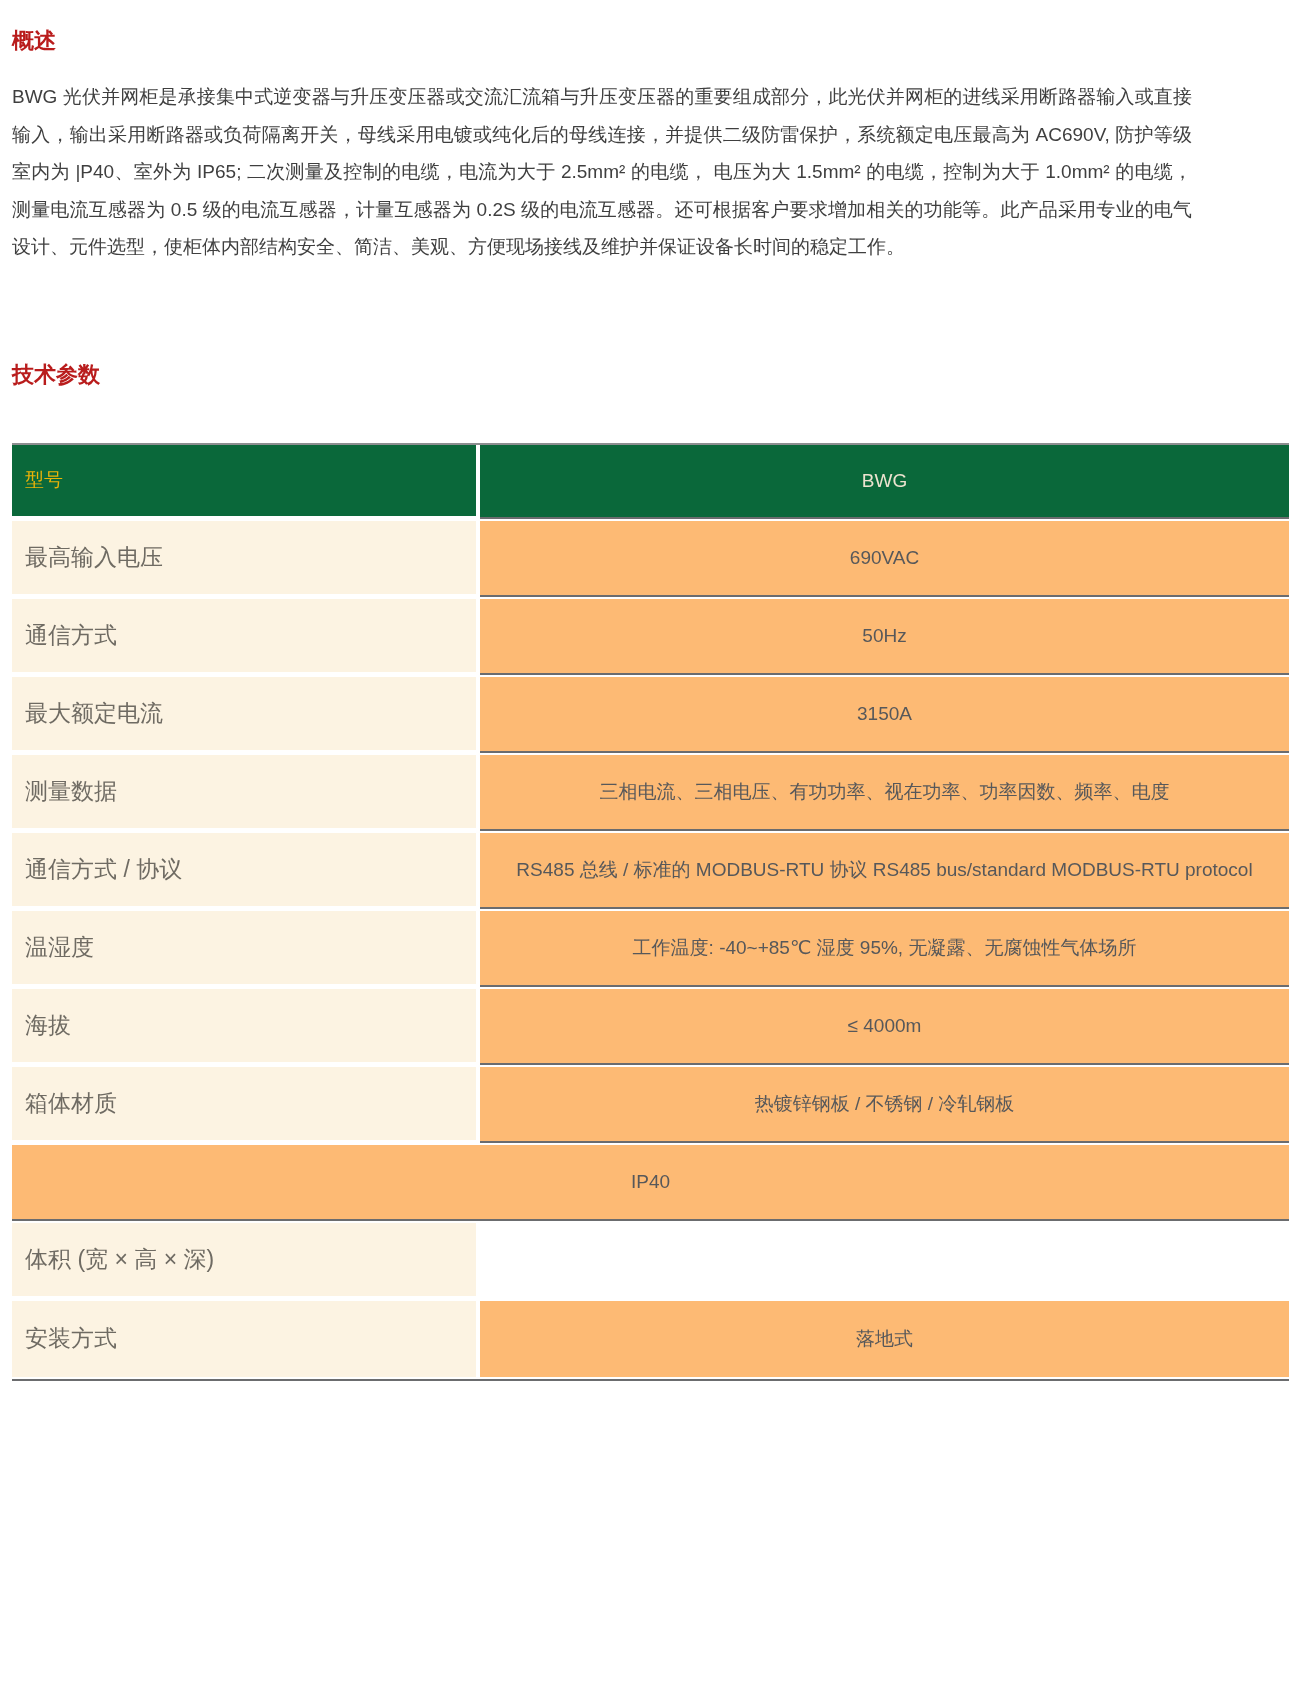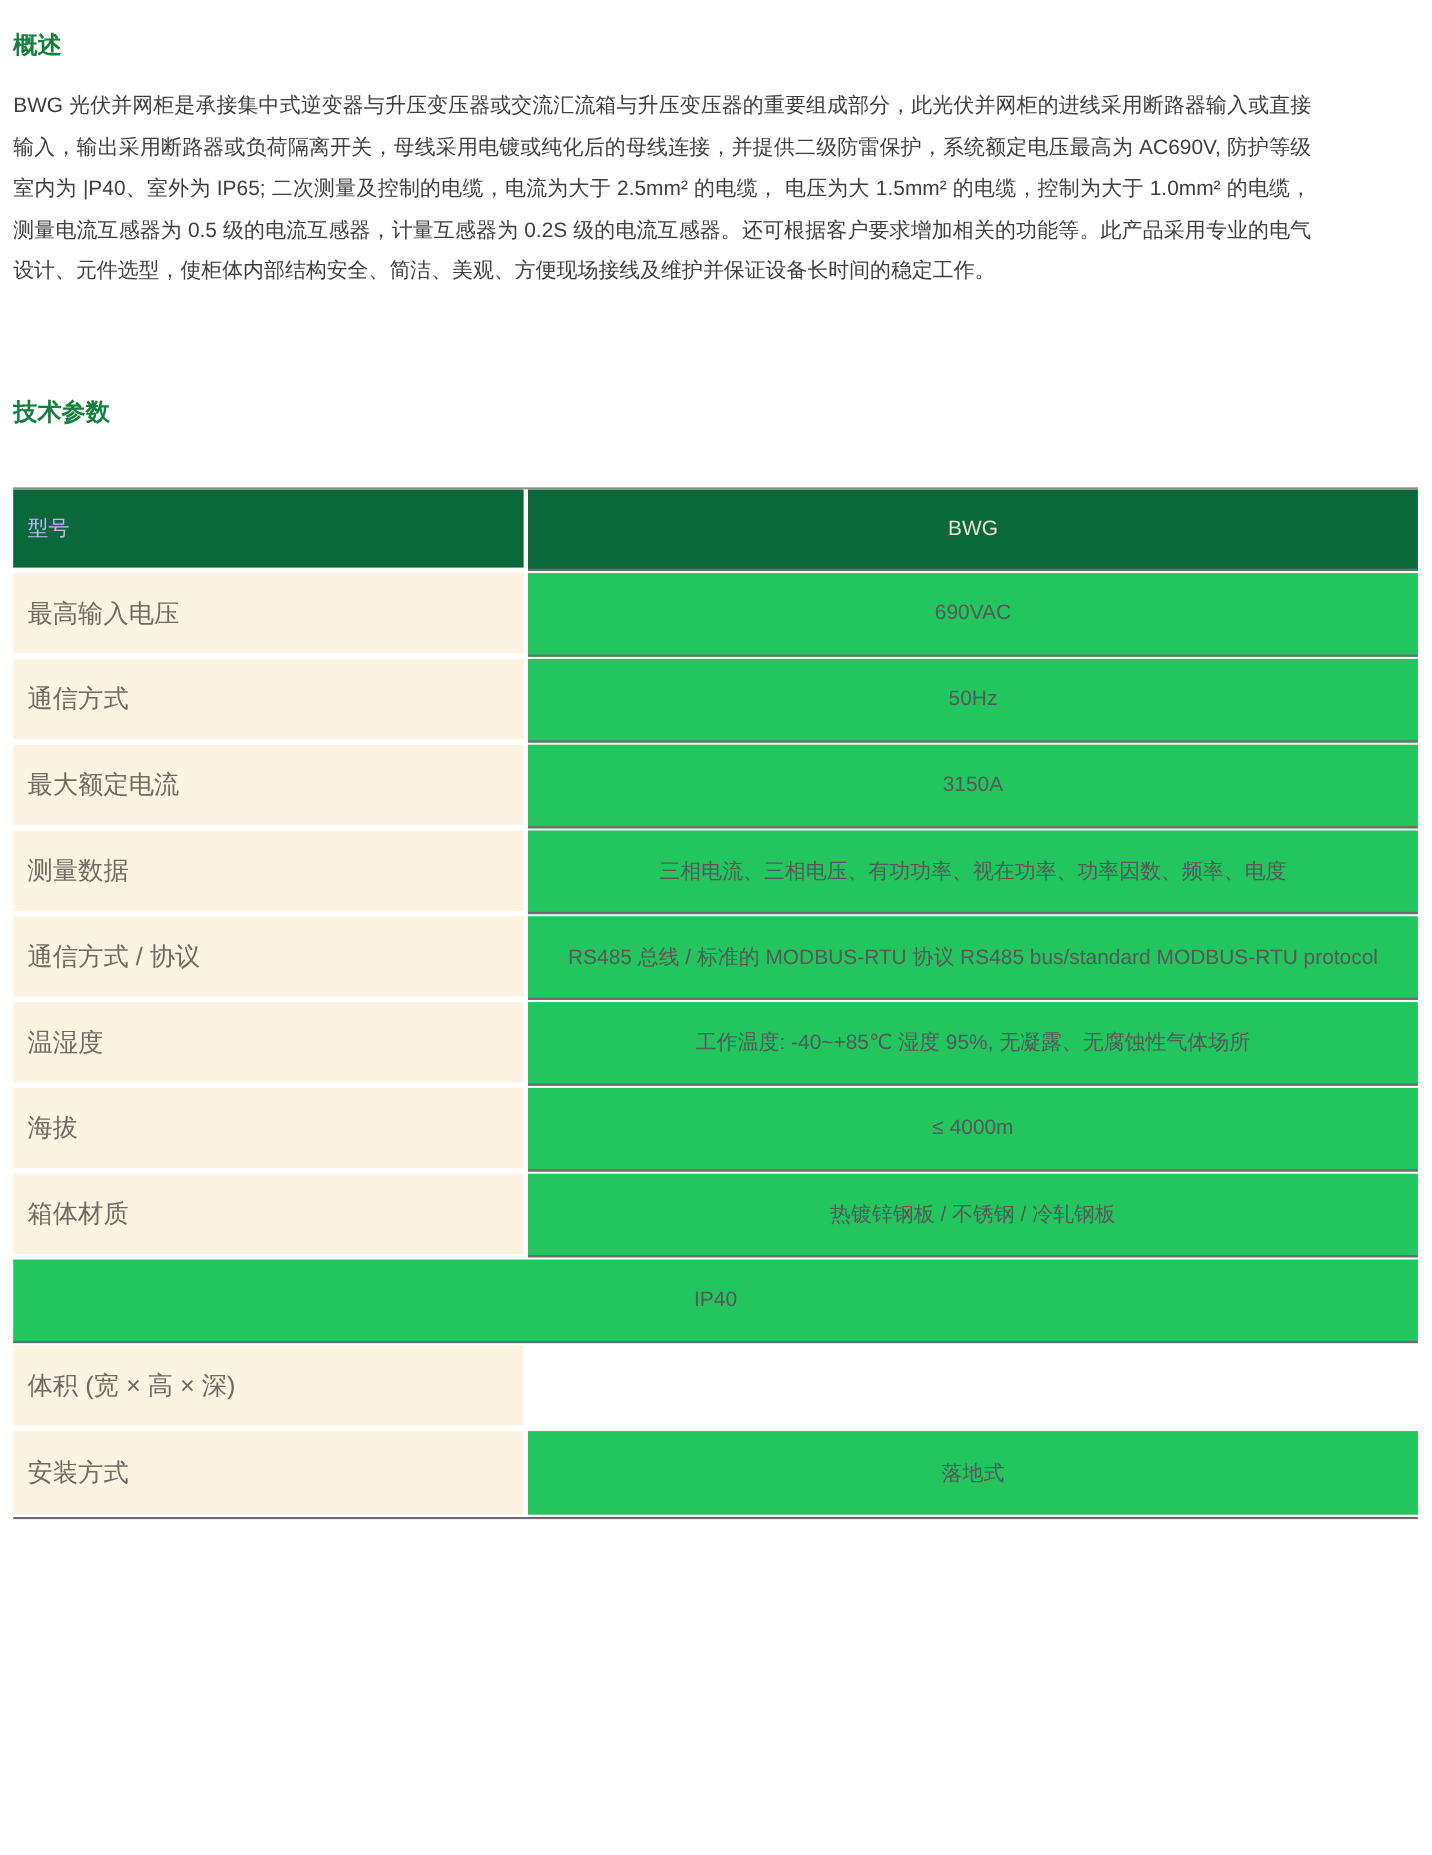--- a/index.html
+++ b/index.html
@@ -6,21 +6,21 @@
   body{
     width:1302px;height:1686px;
     font-family:"Liberation Sans","DejaVu Sans",sans-serif;
     color:#3f3f3f;
     -webkit-font-smoothing:antialiased;
   }
   .content{padding:0 13px 0 12px;}
 
   h2.sec-heading{
     font-size:22px;line-height:26px;font-weight:bold;
-    color:#15803d;margin:0;
+    color:#b91c1c;margin:0;
   }
   #overview-heading{margin-top:28px;}
   #overview-paragraph{
     margin:24px 0 0 0;
     width:1180px;
     font-size:19px;line-height:37.6px;
     text-align:justify;
     color:#3f3f3f;
   }
   #specs-heading{margin-top:96px;}
@@ -36,30 +36,30 @@
   .cell-left{
     width:464px;margin-right:4px;
     box-sizing:border-box;
     background:#fcf3e2;
     height:73px;
     display:flex;align-items:center;
     padding-left:13px;
     font-size:23px;color:#6f6b63;
   }
   .row.header .cell-left{
-    background:#0a683a;color:#c4b5fd;height:71px;font-size:19px;
+    background:#0a683a;color:#eab308;height:71px;font-size:19px;
   }
   .cell-right{
     flex:1;box-sizing:border-box;
     height:76px;
     display:flex;align-items:center;justify-content:center;
     border-bottom:2px solid #6b6c6e;
     font-size:19px;color:#57585a;
     text-align:center;
-    background:#22c55e;
+    background:#fdba74;
   }
   .row.header .cell-right{
     background:#0a683a;color:#ece3cf;height:74px;
   }
   
   .row.last .cell-left{height:76px;}
   .row.last .cell-right{border-bottom:none;height:76px;text-align:right;}
 </style>
 </head>
 <body>

